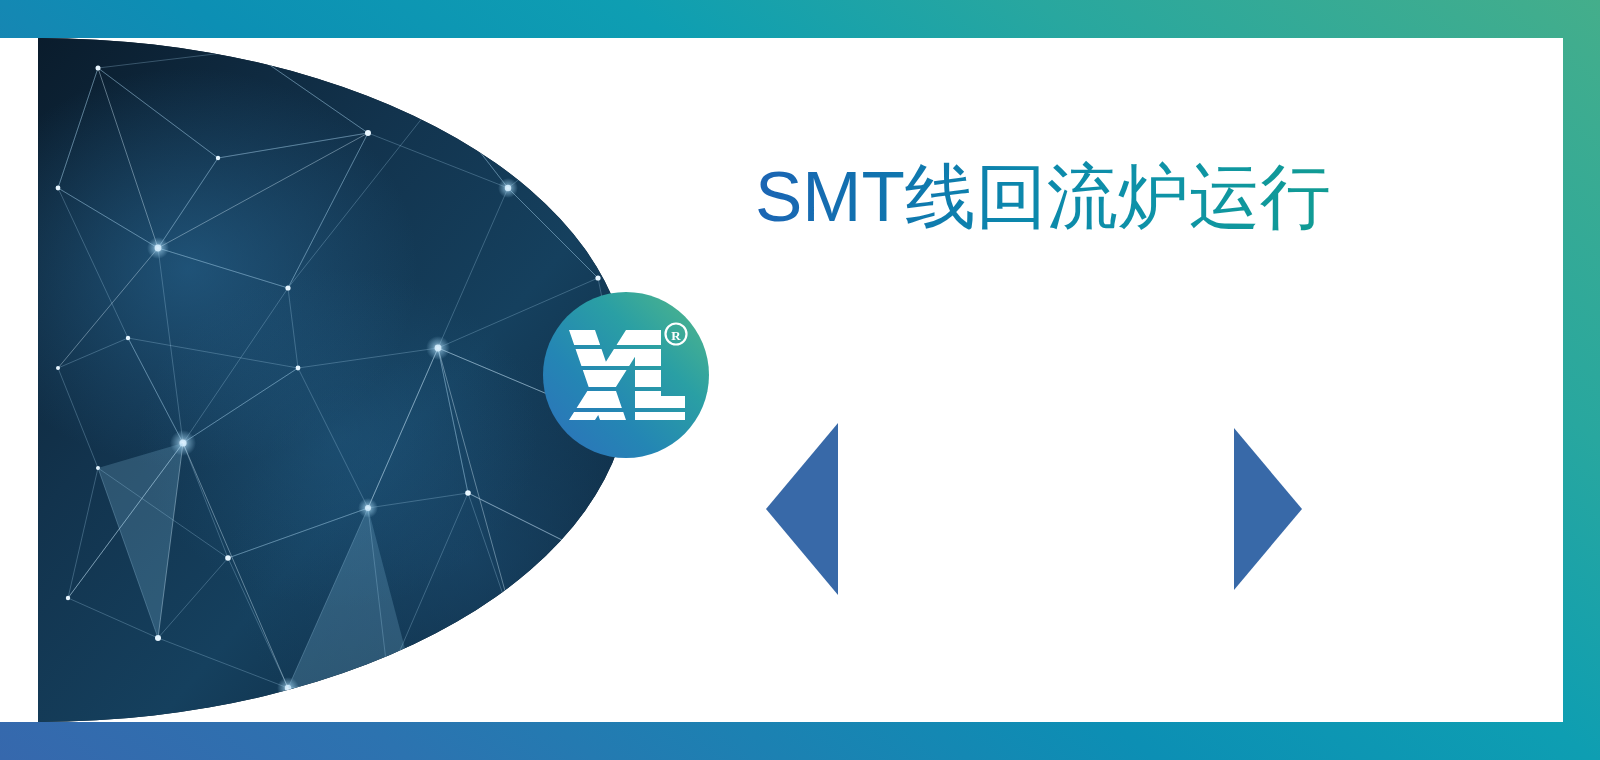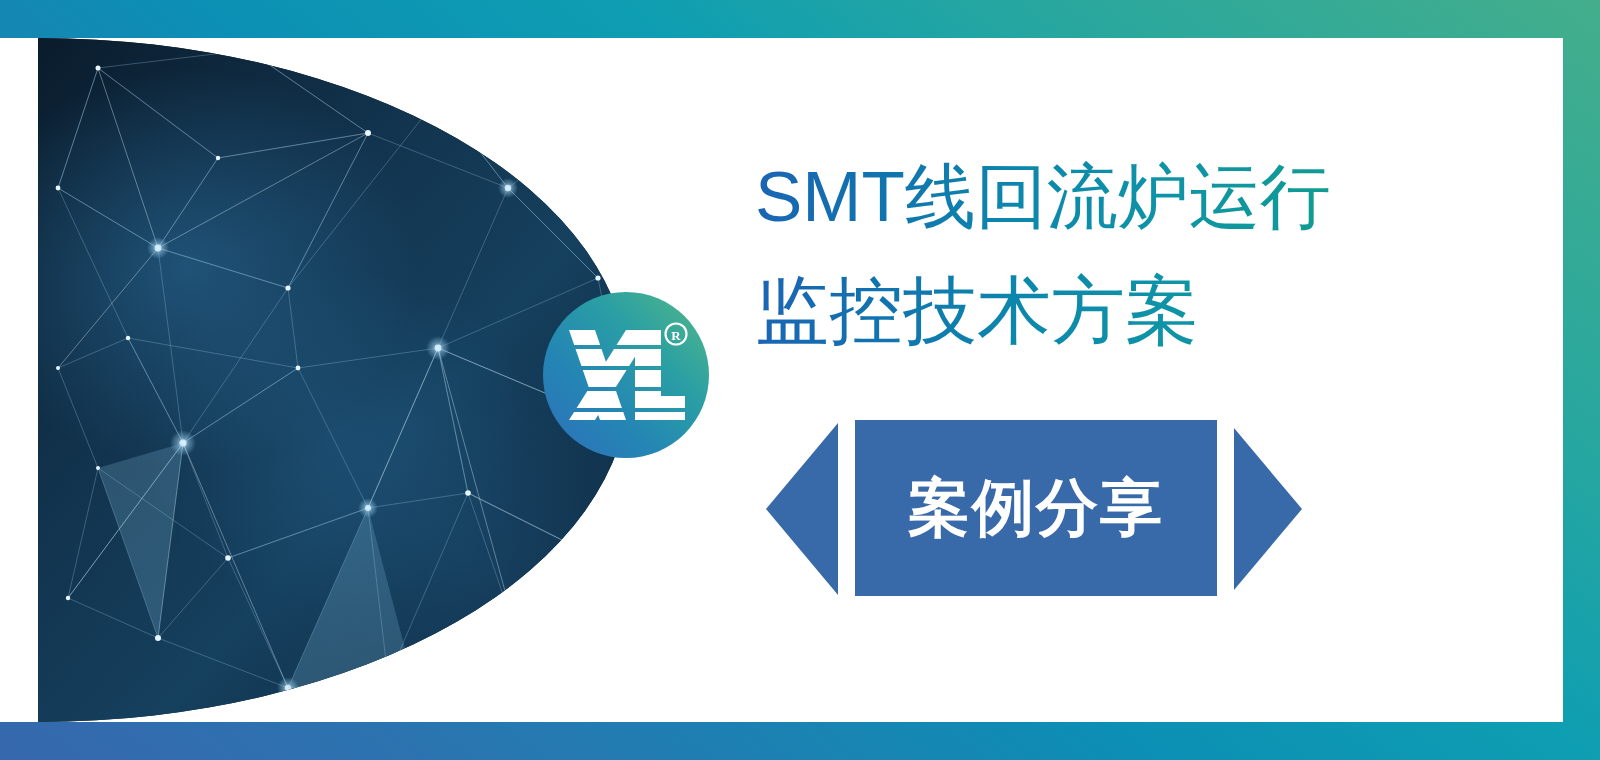--- a/index.html
+++ b/index.html
@@ -240,24 +240,20 @@
 
       <g>
         <circle cx="133" cy="42" r="10.5" fill="none" stroke="#ffffff" stroke-width="2.2"></circle>
         <text x="133" y="47.5" text-anchor="middle" font-family="'Liberation Serif',serif" font-size="13" font-weight="bold" fill="#ffffff">R</text>
       </g>
     </svg>
   </div>
 
   <div id="headline">
     <div class="hl-line line1">SMT线回流炉运行</div>
-    <div class="hl-line line2">监控技术方案</div>
   </div>
 
   <div id="badge">
     <span class="tri-left"></span>
-    <div class="bar">
-      <span class="bar-label">案例分享</span>
-    </div>
     <span class="tri-right"></span>
   </div>
 
 </div>
 
 </body></html>

